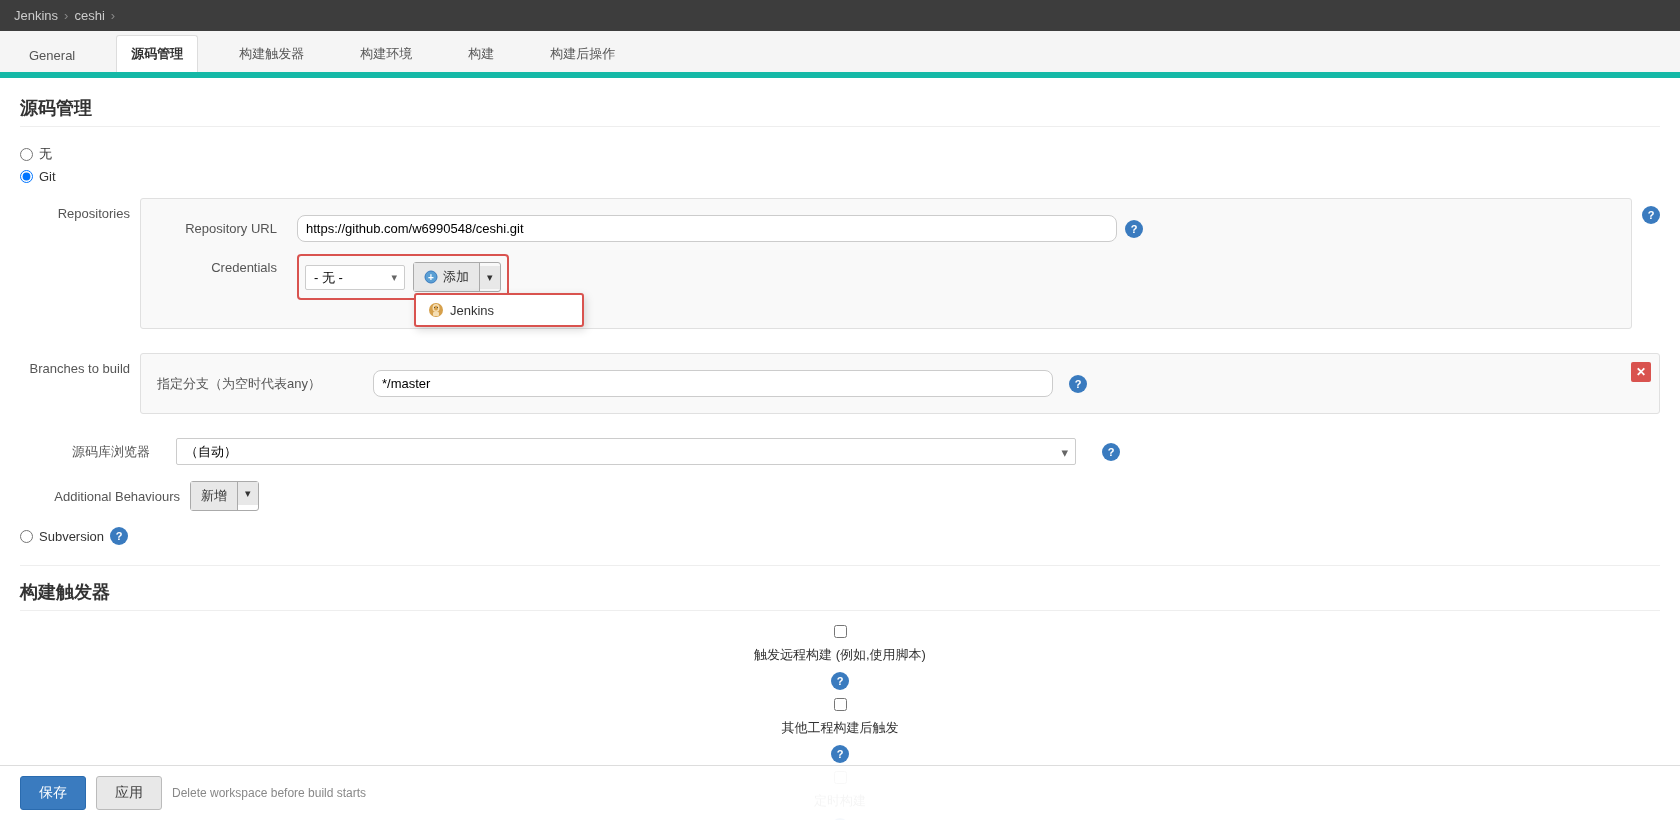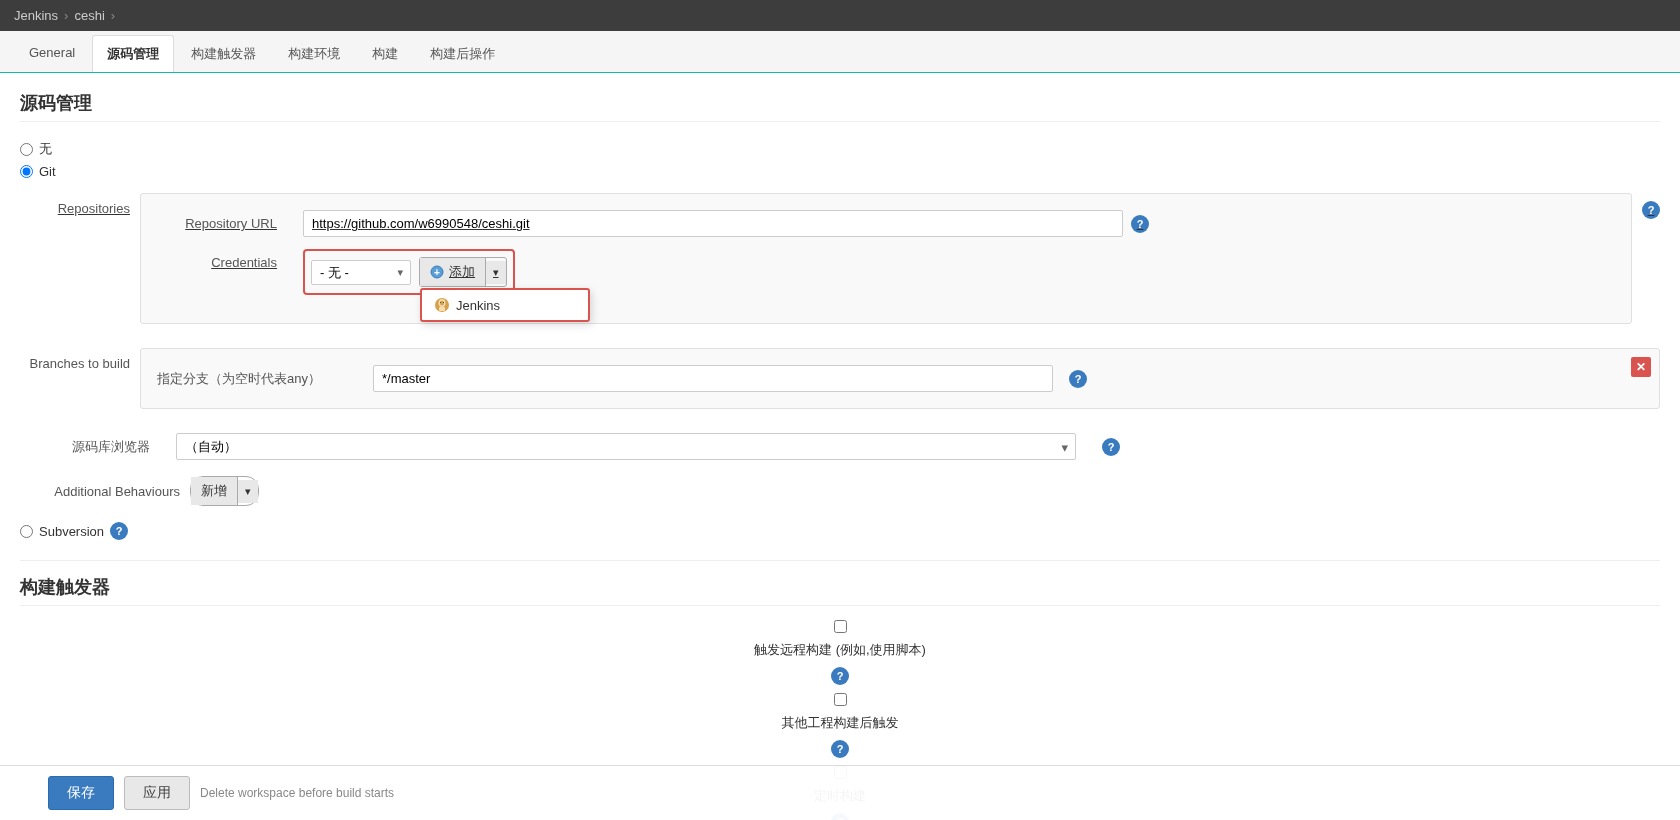--- a/index.html
+++ b/index.html
@@ -19,23 +19,25 @@
       gap: 6px;
       color: #ccc;
       font-size: 13px;
     }
     .top-nav a { color: #ccc; text-decoration: none; }
     .top-nav .chevron { color: #888; }
 
     
     .tabs-bar {
       background: #f5f5f5;
-      border-bottom: 1px solid #14b8a6;
-      display: flex;
+      border-bottom: 6px solid #14b8a6;
+      display: flex;
+      align-items: flex-end;
       padding: 0 14px;
+      gap: 24px;
     }
     .tab {
       padding: 9px 14px;
       cursor: pointer;
       font-size: 13px;
       color: #555;
       border: 1px solid transparent;
       border-bottom: none;
       margin-right: 2px;
       margin-top: 4px;
@@ -87,41 +89,41 @@
       border-radius: 3px;
       padding: 16px 16px 16px 16px;
       margin-bottom: 16px;
     }
 
     
     .config-row {
       display: flex;
       align-items: flex-start;
       margin-bottom: 12px;
-      gap: 26px;
+      gap: 20px;
     }
     .config-row-label {
       min-width: 120px;
       font-size: 13px;
       color: #555;
       padding-top: 6px;
       text-align: right;
     }
     .config-row-content {
       flex: 1;
       display: flex;
       align-items: center;
       gap: 8px;
       flex-wrap: wrap;
     }
 
     
     .text-input {
       border: 1px solid #ccc;
-      border-radius: 2px;
+      border-radius: 8px;
       padding: 5px 8px;
       font-size: 13px;
       width: 820px;
       max-width: 100%;
     }
 
     
     .select-input {
       border: 1px solid #ccc;
       border-radius: 2px;
@@ -330,23 +332,23 @@
       margin-bottom: 16px;
     }
     .addl-label {
       min-width: 160px;
       font-size: 13px;
       color: #555;
       text-align: right;
     }
     .btn-new-dropdown {
       display: inline-flex;
-      align-items: center;
+      align-items: flex-start;
       border: 1px solid #aaa;
-      border-radius: 13px;
+      border-radius: 3px;
       overflow: visible;
       background: none;
       cursor: pointer;
     }
     .btn-new-main {
       background: #e8e8e8;
       border: none;
       padding: 5px 10px;
       font-size: 13px;
       cursor: pointer;
@@ -413,21 +415,20 @@
       z-index: 200;
     }
     .btn-save {
       background: #3a7bbf;
       color: #fff;
       border: 1px solid #2a6baf;
       padding: 7px 18px;
       font-size: 14px;
       border-radius: 3px;
       cursor: pointer;
-      margin-left: 28px;
     }
     .btn-apply {
       background: #e8e8e8;
       color: #404040;
       border: 1px solid #bbb;
       padding: 7px 18px;
       font-size: 14px;
       border-radius: 3px;
       cursor: pointer;
     }
@@ -474,21 +475,21 @@
     <div class="radio-item">
       <input type="radio" name="scm" id="r-none" style="">
       <label for="r-none">无</label>
     </div>
     <div class="radio-item">
       <input type="radio" name="scm" id="r-git" checked="" style="">
       <label for="r-git">Git</label>
     </div>
   </div>
 
-  <div style="display:flex; align-items:flex-start; gap:10px; margin-bottom:8px;text-decoration:underline;">
+  <div style="display:flex; align-items:flex-start; gap:10px; margin-bottom:8px;">
     <div style="min-width:110px; font-size:13px; color:#555; padding-top:8px; text-align:right;">Repositories</div>
     <div style="flex:1;">
       <div class="config-block">
 
         <div class="config-row">
           <div class="config-row-label">Repository URL</div>
           <div class="config-row-content">
             <input type="text" class="text-input" style="width: 820px;" value="https://github.com/w6990548/ceshi.git">
             <span class="help-icon">?</span>
           </div>

